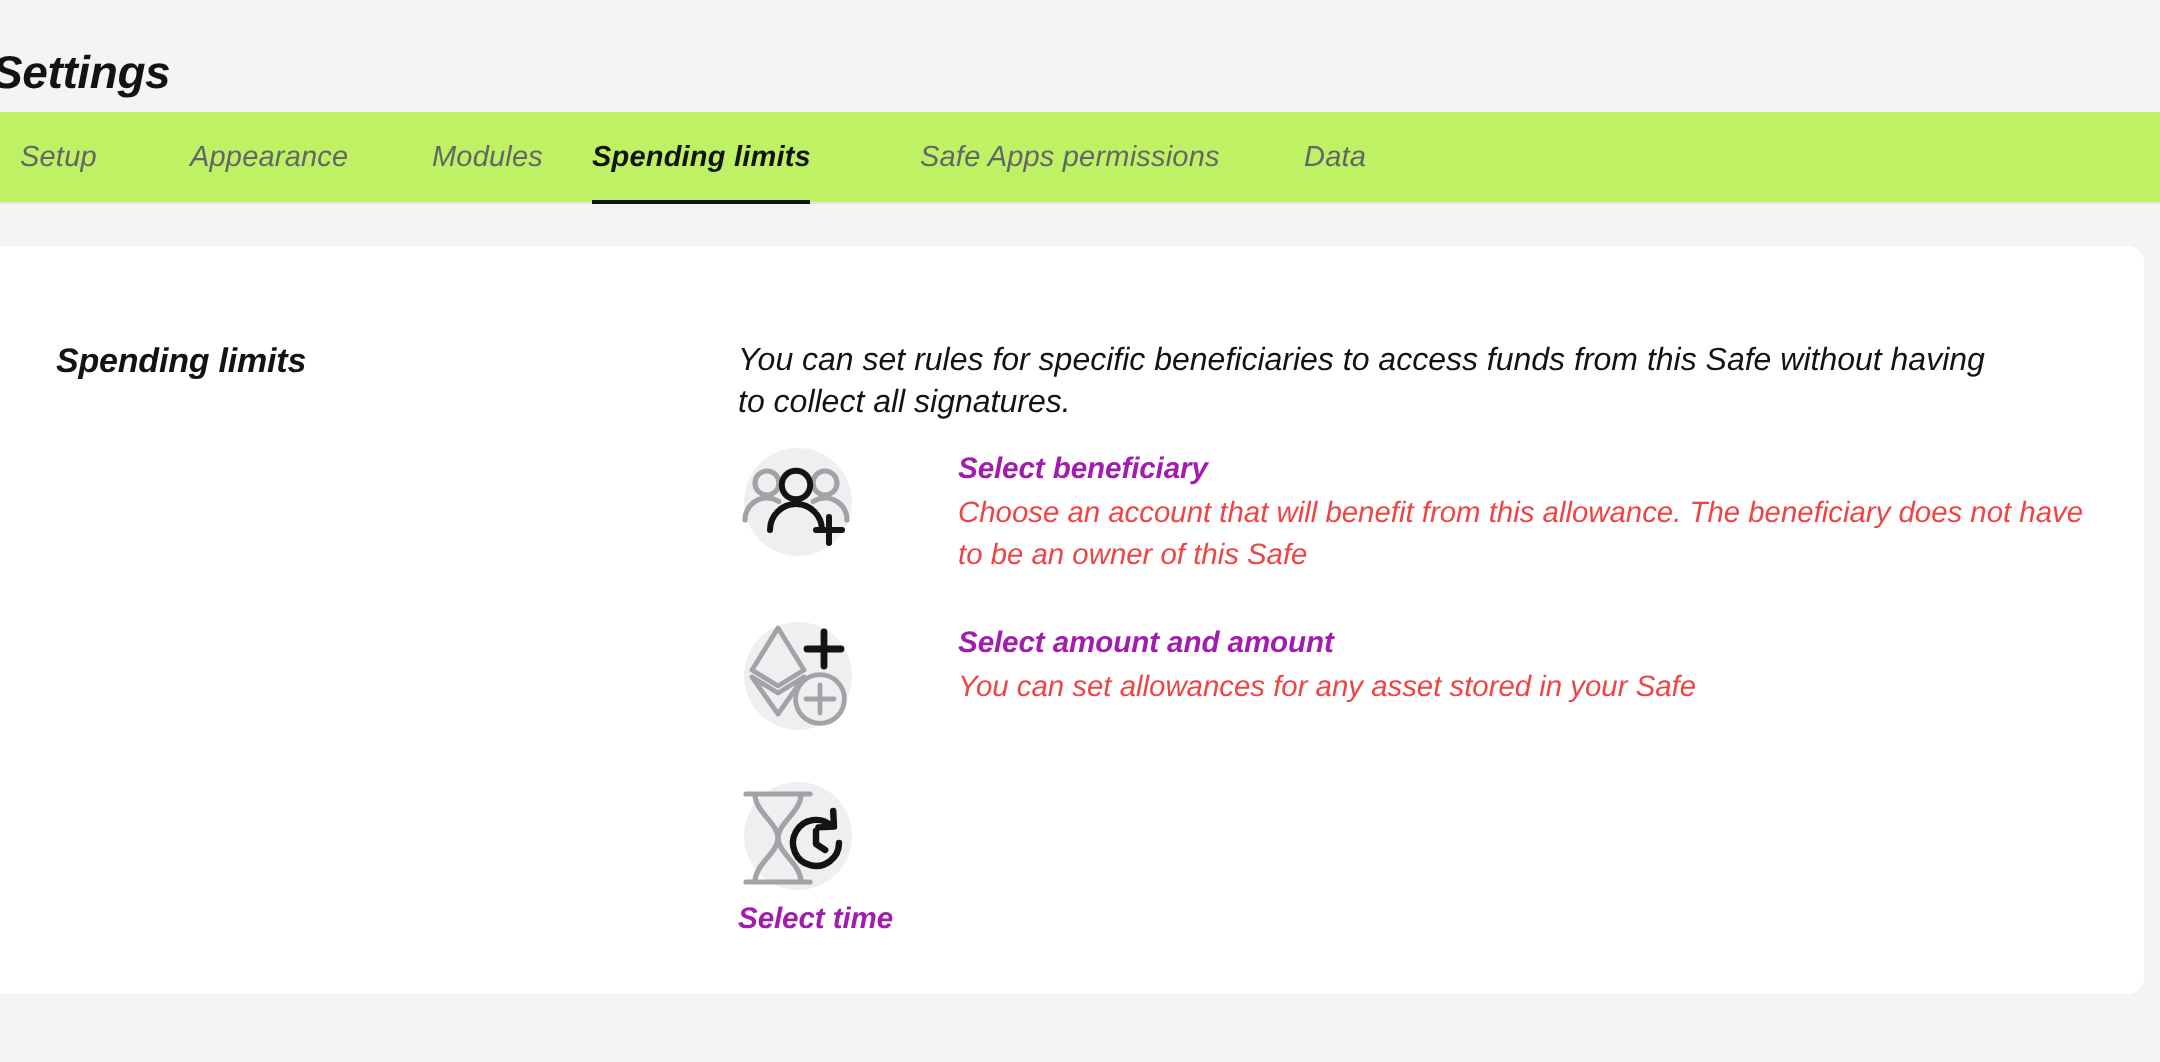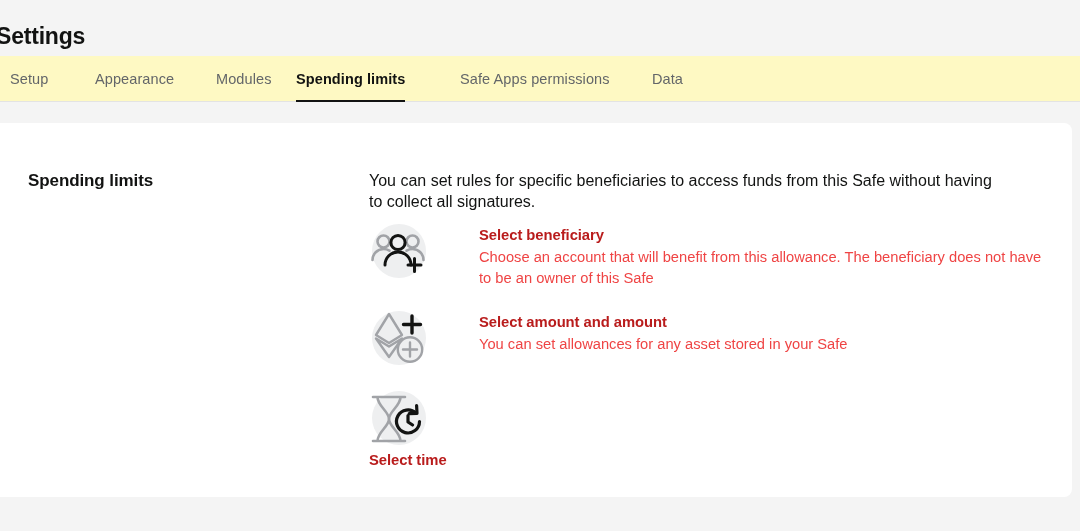--- a/index.html
+++ b/index.html
@@ -13,20 +13,21 @@
     background: #f4f4f4;
     font-family: "Liberation Sans", sans-serif;
     -webkit-font-smoothing: antialiased;
   }
 
   #page {
     position: relative;
     width: 1080px;
     height: 429px;
     background: #f4f4f4;
+    font-style: italic;
   }
 
   
   .page-title {
     position: absolute;
     left: -4px;
     top: 6px;
     font-size: 23px;
     line-height: 30px;
     font-weight: 700;
@@ -36,21 +37,21 @@
   }
 
   
   .tabbar {
     position: absolute;
     left: 0;
     top: 56px;
     width: 1080px;
     height: 45px;
     border-bottom: 1px solid #e3e3e3;
-    background: #fef9c3;
+    background: #bef264;
   }
   .tab {
     position: absolute;
     top: 0;
     height: 45px;
     display: flex;
     align-items: center;
     font-size: 14.5px;
     letter-spacing: 0.1px;
     color: #636669;
@@ -140,21 +141,21 @@
   }
   .feature-text {
     flex: 1 1 auto;
     padding-top: 2px;
   }
   .feature-title {
     font-size: 14.8px;
     line-height: 21px;
     font-weight: 700;
     letter-spacing: -0.05px;
-    color: #b91c1c;
+    color: #a21caf;
     margin-bottom: 1px;
   }
   .feature-desc {
     font-size: 14.7px;
     line-height: 20.5px;
     color: #ef4444;
     max-width: 570px;
   }
   .feature.row-3 { margin-bottom: 0; flex-direction: column; }
 </style>

